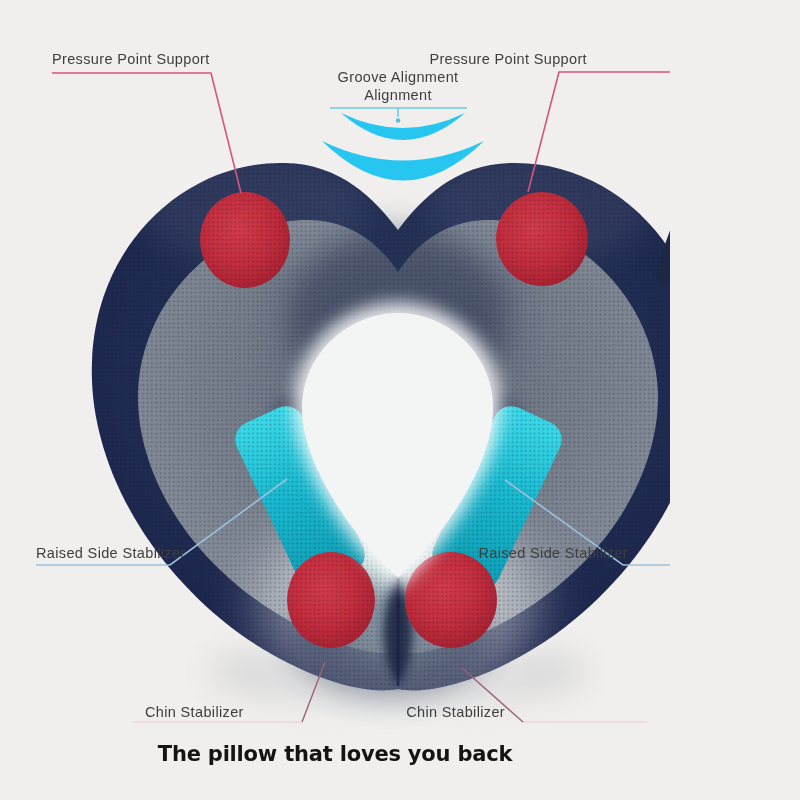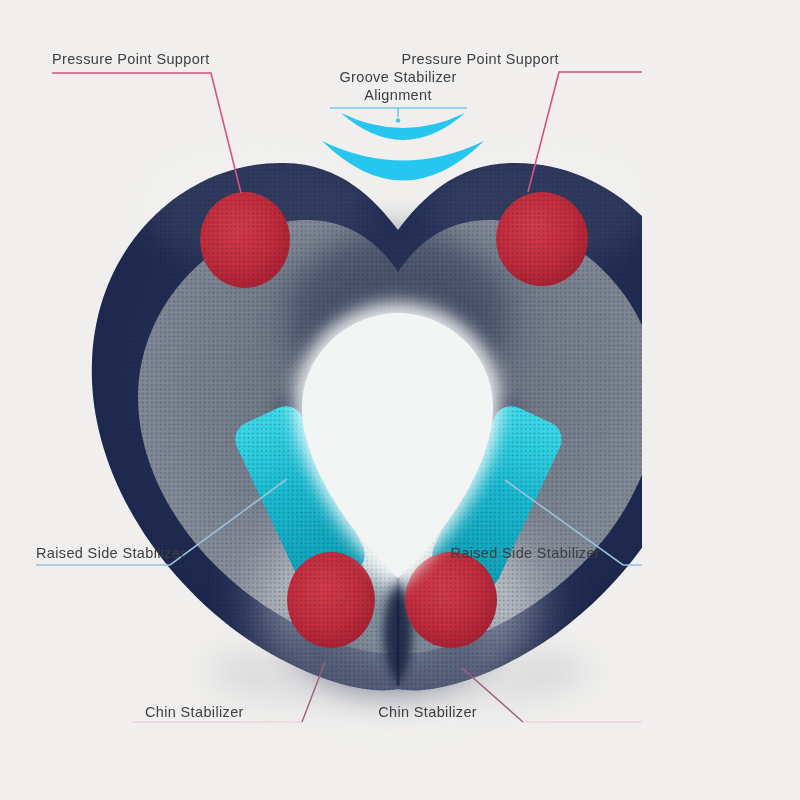--- a/index.html
+++ b/index.html
@@ -2,21 +2,21 @@
 <html style="--background: #f0efed; --pillow-navy: #212c52; --pillow-navy-dark: #192243; --pillow-gray: #79818e; --pillow-gray-dark: #59616f; --highlight-red: #c22c3c; --stabilizer-cyan: #17b4c9; --wave-cyan: #26c6f0; --callout-pink: #d5537f; --callout-pink-pale: #f0d5de; --callout-mauve: #9e6079; --callout-blue: #9cc0db; --groove-line-cyan: #6ecbe4; --label-text: #3e3e3e; --tagline-text: #141414;"><head>
 <meta charset="utf-8">
 <style>
   :root{
     --background:#f0efed; --callout-pink:#d5537f; --callout-pink-pale:#f0d5de;
     --callout-mauve:#9e6079; --callout-blue:#9cc0db; --groove-line-cyan:#6ecbe4;
     --wave-cyan:#26c6f0; --label-text:#3e3e3e; --tagline-text:#141414;
   }
   html,body{margin:0;padding:0;}
   body{background:var(--background);font-family:"Liberation Sans",sans-serif;}
-  .stage{position:relative;width:642px;height:800px;background:var(--background);overflow:hidden;}
+  .stage{position:relative;width:642px;height:800px;background:var(--background);overflow:hidden;padding-left:28px;}
   .art{position:absolute;left:0;top:0;}
   .callout-label{
     position:absolute;font-size:14.5px;line-height:18px;letter-spacing:.35px;
     color:var(--label-text);white-space:nowrap;
   }
   .groove-label{text-align:center;transform:translateX(-50%);}
   .tagline{
     position:absolute;left:50%;top:742px;transform:translateX(-50%);
     font-family:"DejaVu Sans",sans-serif;font-weight:700;font-size:21px;
     letter-spacing:-.2px;color:var(--tagline-text);white-space:nowrap;
@@ -145,25 +145,26 @@
     <path class="line-mauve" d="M 302 722 L 325 662"></path>
     <path class="line-pink-pale" d="M 647 722 L 523 722"></path>
     <path class="line-mauve" d="M 523 722 L 462 668"></path>
   </svg>
 
   <div class="callout-label" style="left:52px;top:50px;">Pressure Point Support</div>
 
   <div class="callout-label" style="right:83px;top:50px;">Pressure Point Support</div>
 
   <div class="callout-label groove-label" style="left:398px;top:68px;">
-    <div>Groove Stabilizer</div>
+    <div>Groove Alignment</div>
     <div>Alignment</div>
   </div>
 
   <div class="callout-label" style="left:36px;top:544px;">Raised Side Stabilizer</div>
 
   <div class="callout-label" style="right:42px;top:544px;">Raised Side Stabilizer</div>
 
   <div class="callout-label" style="left:145px;top:703px;">Chin Stabilizer</div>
 
   <div class="callout-label" style="right:165px;top:703px;">Chin Stabilizer</div>
 
+  <div class="tagline">The pillow that loves you back</div>
 </div>
 
 </body></html>

